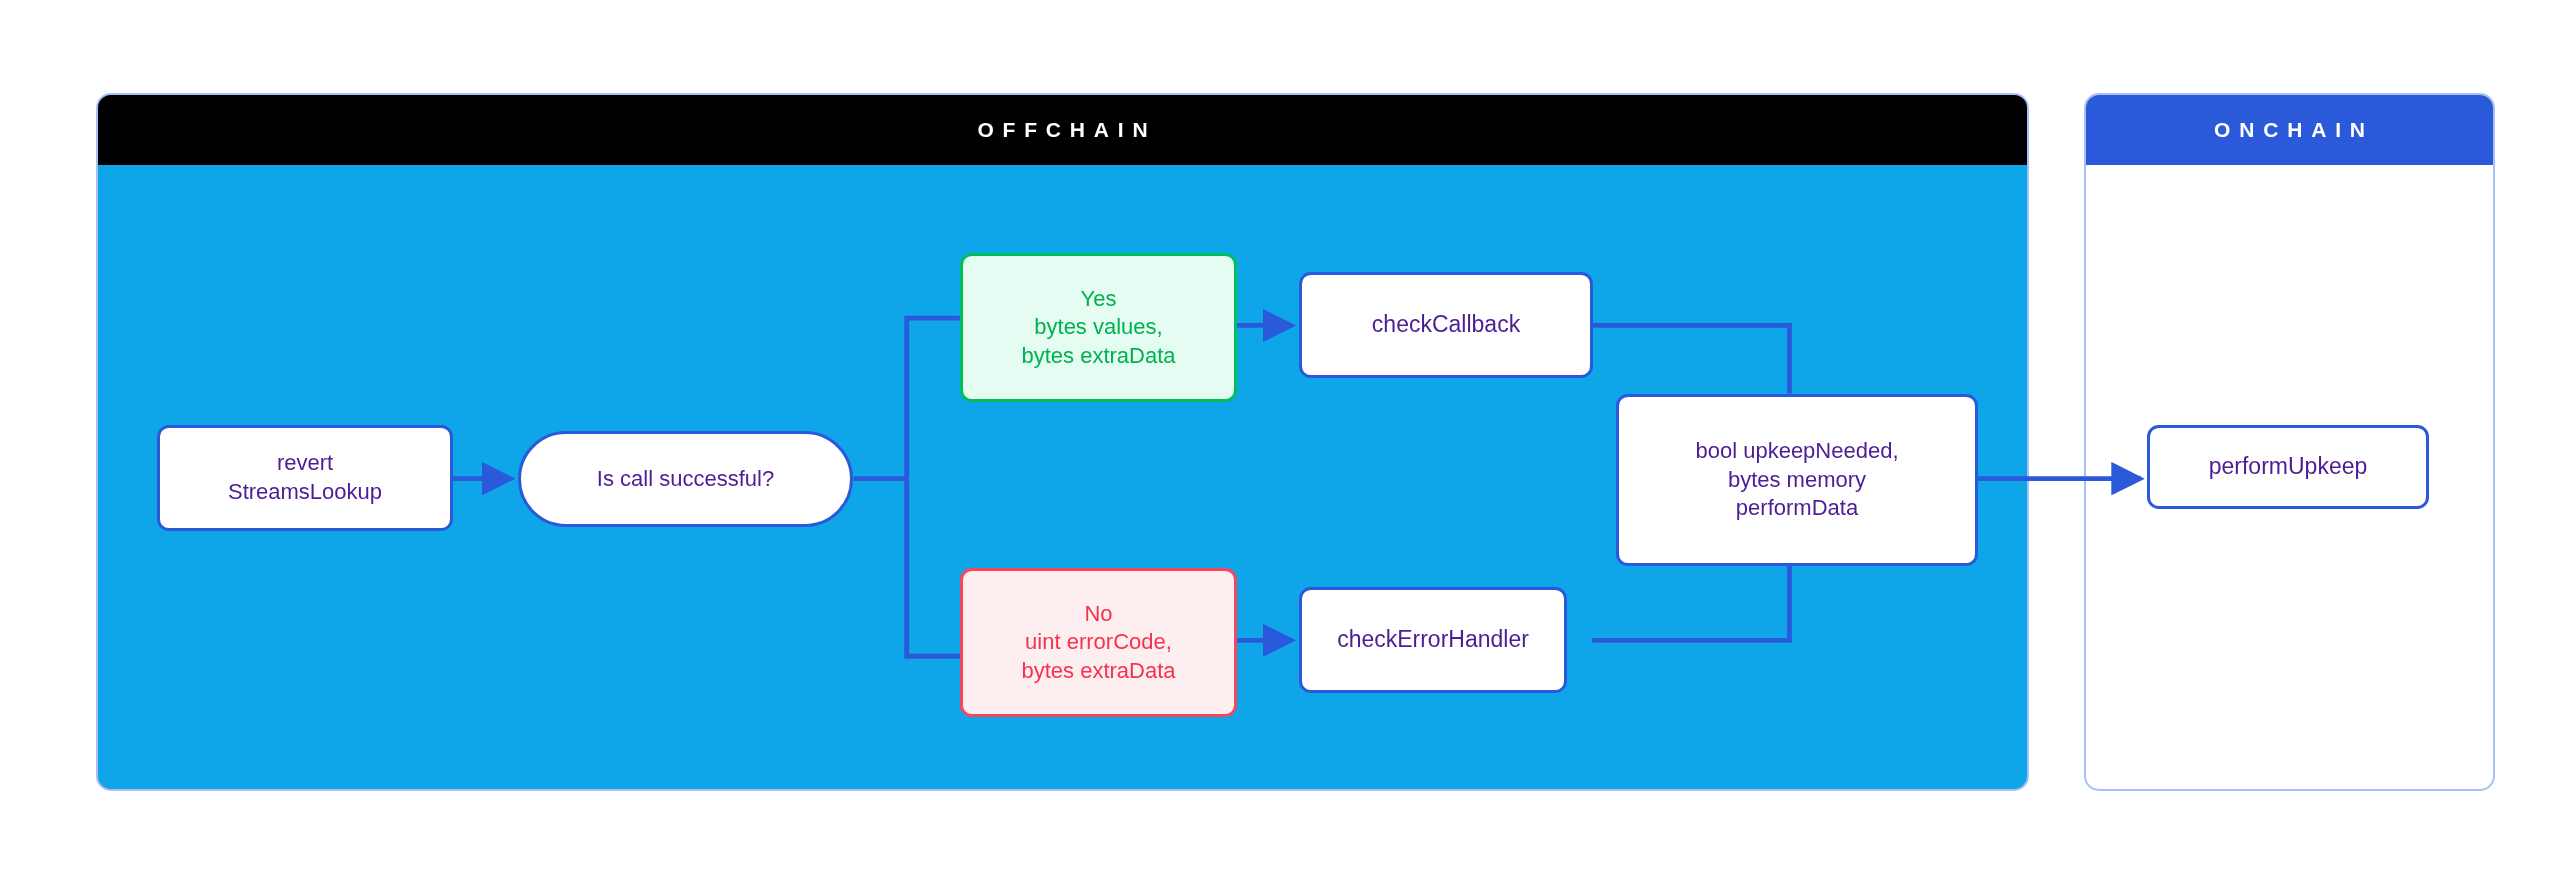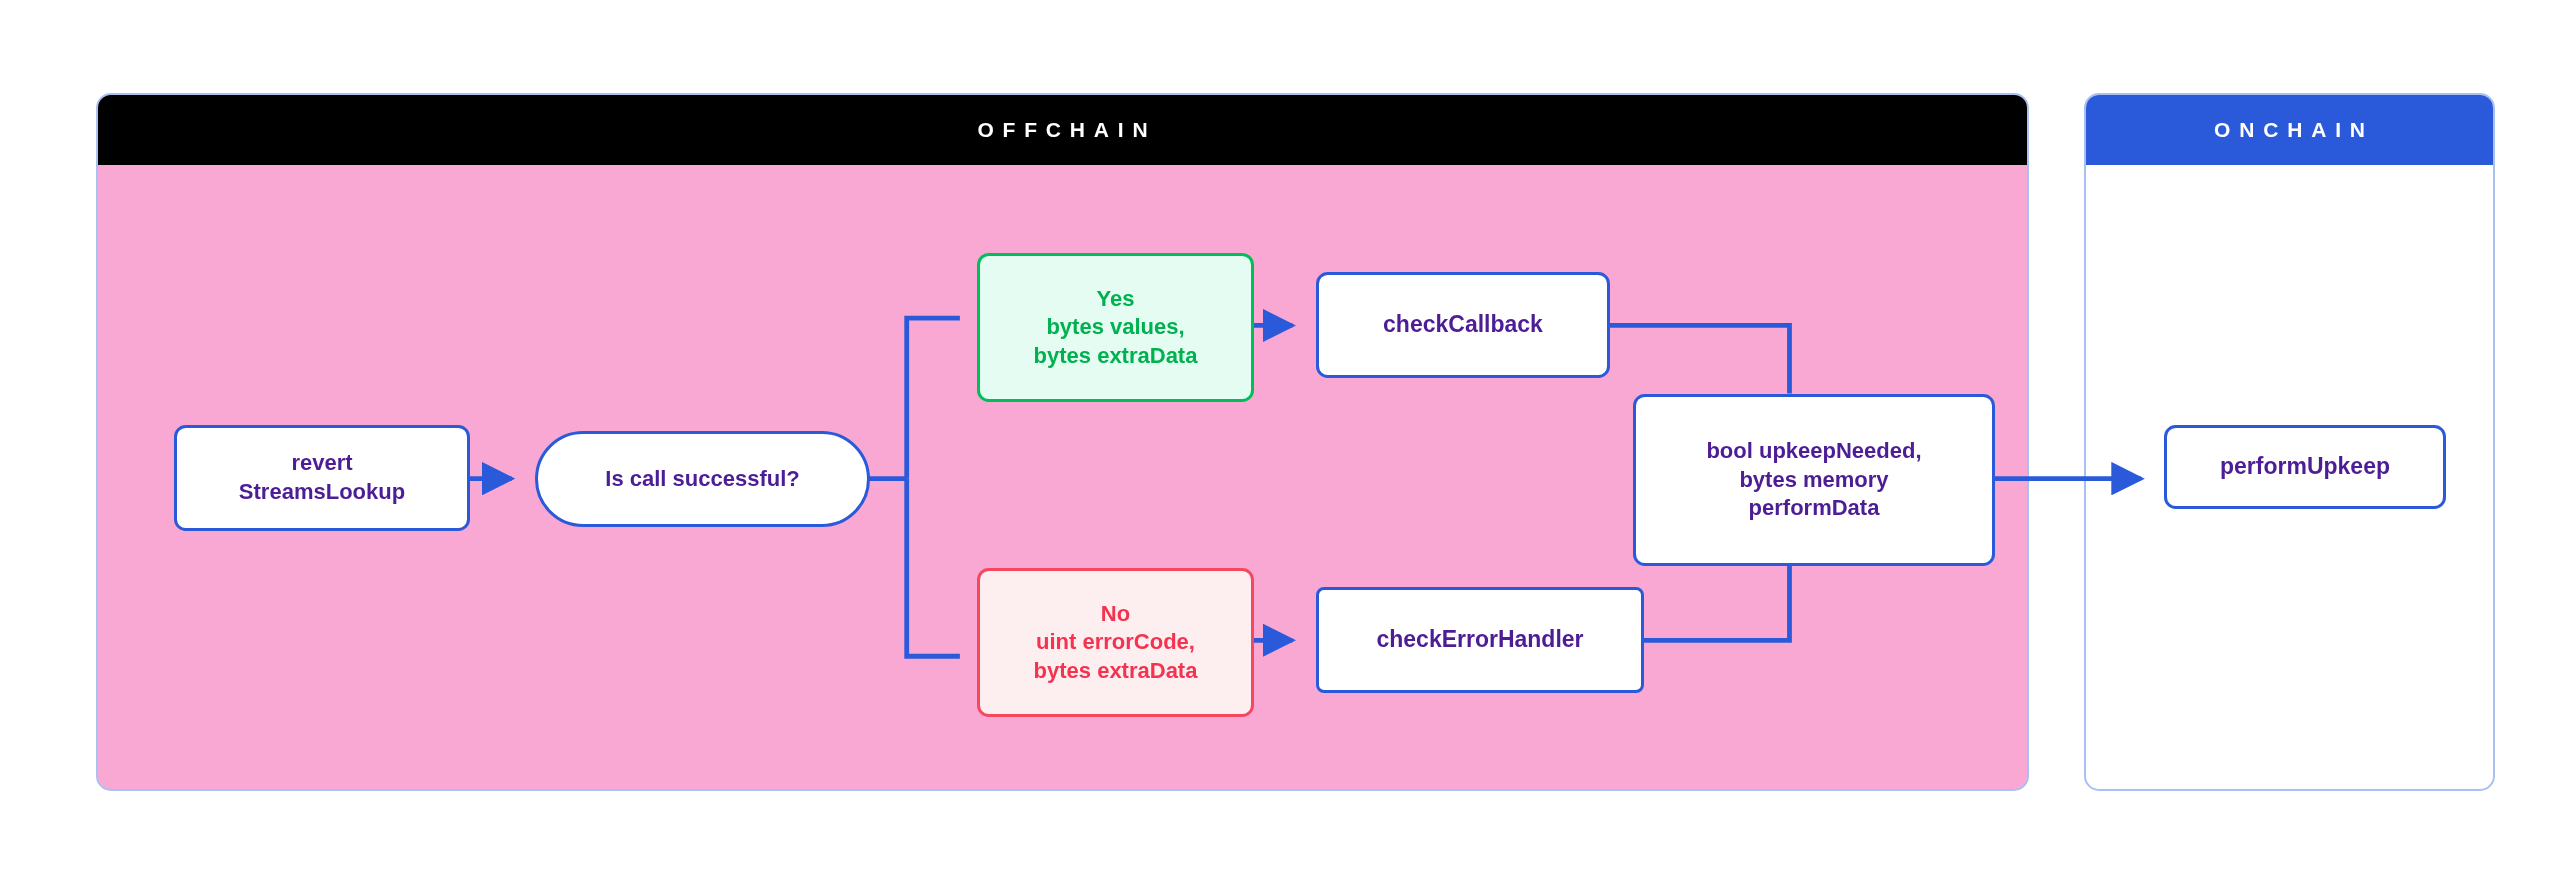--- a/index.html
+++ b/index.html
@@ -38,21 +38,21 @@
     font-weight: 700;
     letter-spacing: 0.42em;
     text-indent: 0.42em;
     font-size: 21px;
   }
   #offchain-panel {
     left: 96px;
     top: 93px;
     width: 1933px;
     height: 698px;
-    background: #f9a8d4;
+    background: #0ea5e9;
     border: 2.1px solid #a9c0f2;
   }
   #offchain-panel .panel-header {
     height: 70px;
     background: #000000;
   }
   #onchain-panel {
     left: 2084px;
     top: 93px;
     width: 411px;
@@ -77,27 +77,26 @@
   }
 
   
   .node {
     position: absolute;
     box-sizing: border-box;
     display: flex;
     align-items: center;
     justify-content: center;
     text-align: center;
-    font-weight: 700;
+    font-weight: 400;
     line-height: 1.30;
     border-radius: 11.7px;
     border-width: 3.2px;
     border-style: solid;
     white-space: pre-line;
-    margin-left: 17px;
   }
   .node.blue {
     background: #ffffff;
     border-color: #2a5ada;
     color: #4c1d95;
   }
   .node.green {
     background: #e4fcf2;
     border-color: #00bf5b;
     color: #00b14f;
@@ -109,21 +108,21 @@
   }
   .node.pill {
     border-radius: 531px;
   }
 
   #node-revert        { left:157px;  top:425px;  width:296px; height:106px; font-size:22px; }
   #node-decision      { left:518px;  top:431px;  width:335px; height:96px; font-size:22px; }
   #node-yes           { left:960px; top:253px;  width:277px; height:149px; font-size:22px; }
   #node-no            { left:960px; top:568px; width:277px; height:149px; font-size:22px; }
   #node-checkcallback { left:1299px; top:272px;  width:294px; height:106px; font-size:23px; }
-  #node-checkerror    { left:1299px; top:587px; width:328px; height:106px; font-size:23px;border-radius:8px; }
+  #node-checkerror    { left:1299px; top:587px; width:268px; height:106px; font-size:23px; }
   #node-upkeep        { left:1616px; top:394px;  width:362px; height:172px; font-size:22px; }
   #node-perform       { left:2147px; top:425px;  width:282px; height:84px; font-size:23px; }
 </style>
 </head>
 <body>
 
 <div id="stage">
 
   <div class="panel" id="offchain-panel">
     <div class="panel-header">OFFCHAIN</div>

